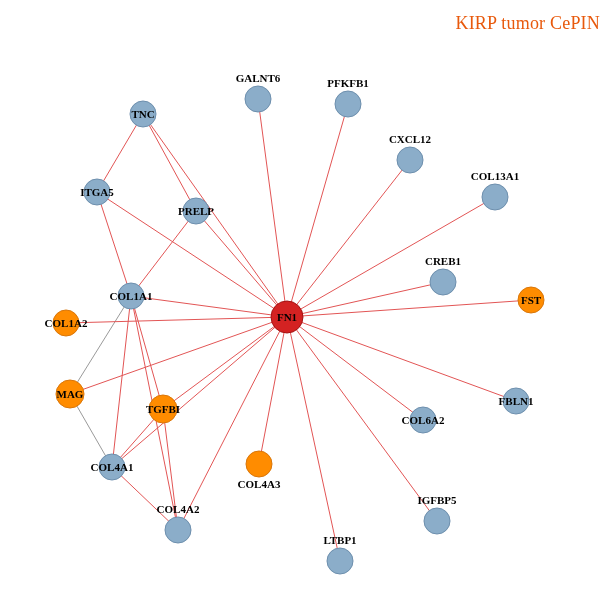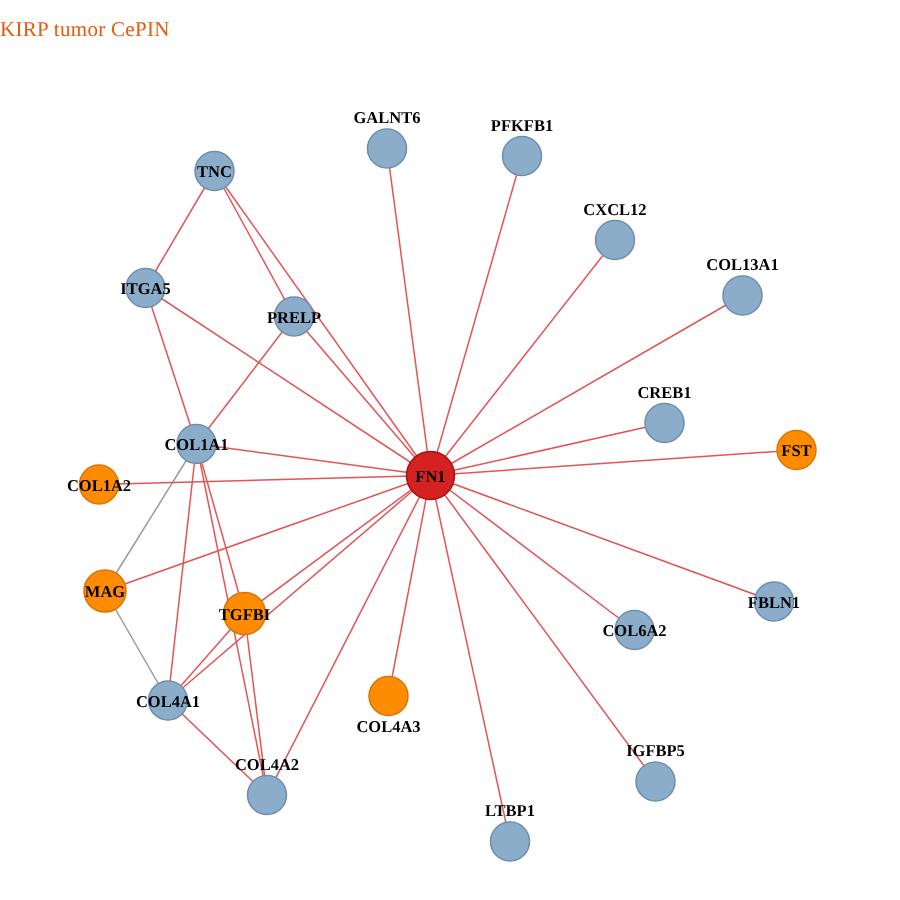--- a/index.html
+++ b/index.html
@@ -13,22 +13,22 @@
     height: 600px;
     background: #ffffff;
     overflow: hidden;
     font-family: "Liberation Serif", serif;
   }
   .figure-title {
     position: absolute;
     top: 13px;
     left: 0;
     width: 100%;
-    text-align: left;
-    font-size: 14px;
+    text-align: right;
+    font-size: 18px;
     font-weight: 400;
     letter-spacing: 0.2px;
   }
   svg {
     position: absolute;
     top: 0;
     left: 0;
   }
   .node-label {
     font-family: "Liberation Serif", serif;

